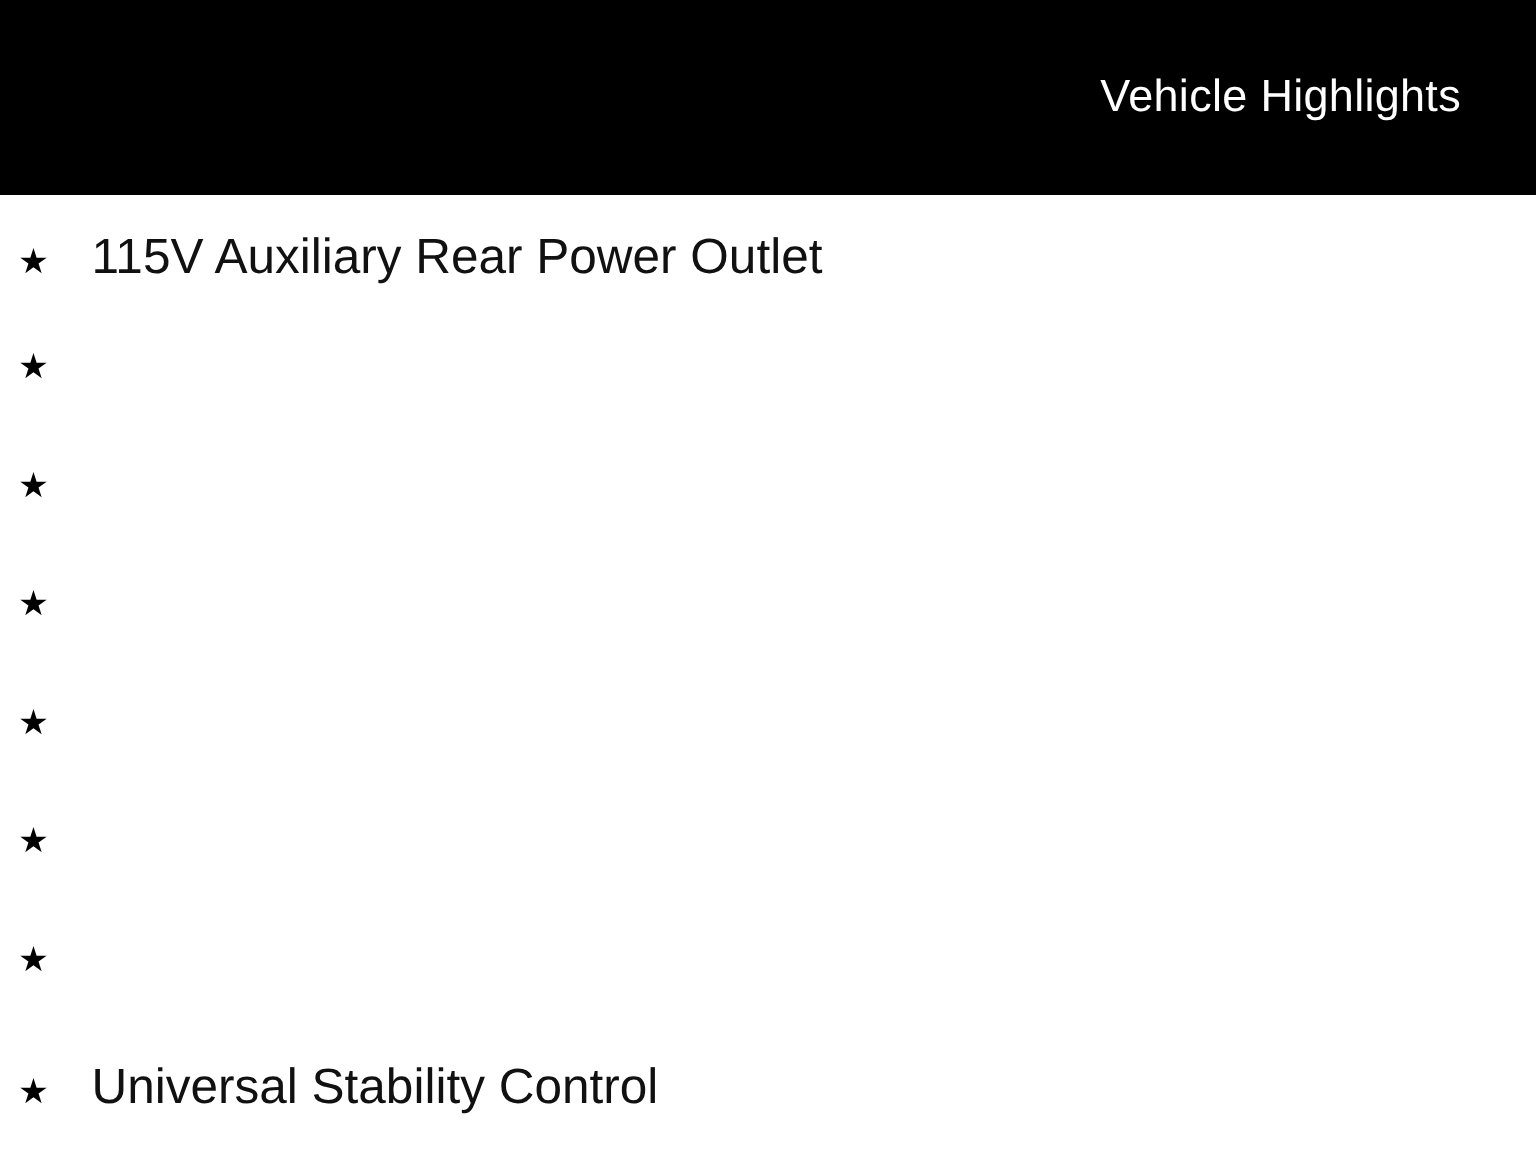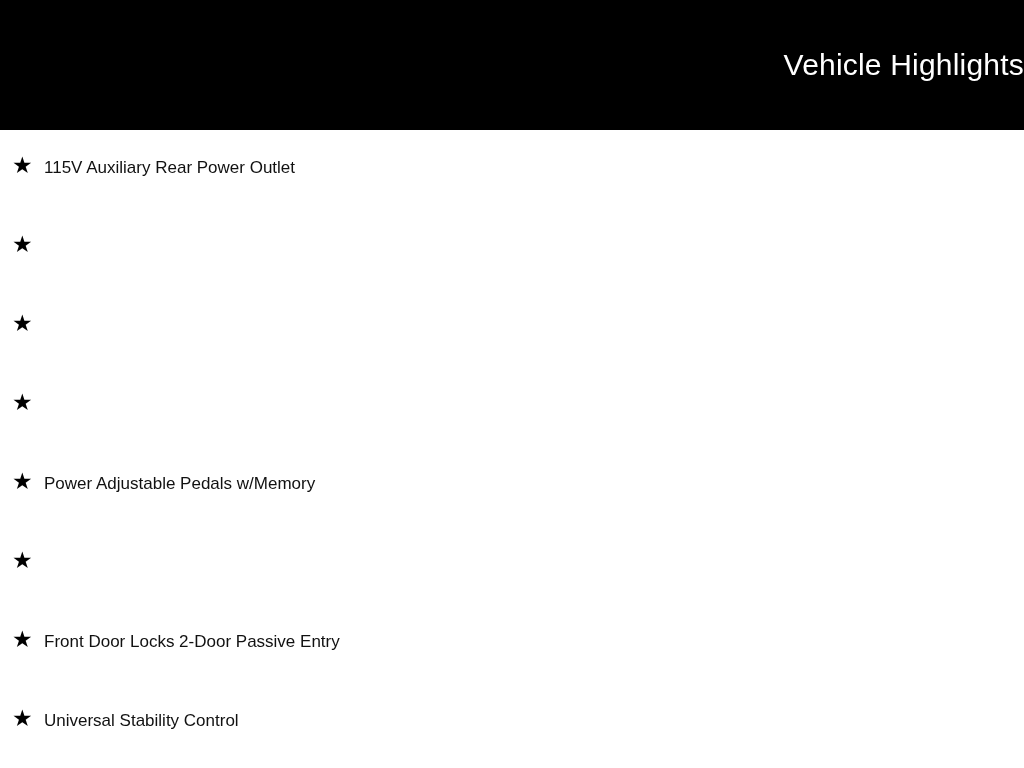--- a/index.html
+++ b/index.html
@@ -20,20 +20,21 @@
     background: #ffffff;
   }
   .header-bar {
     width: 100%;
     height: 130px;
     background: #000000;
     display: flex;
     align-items: center;
     justify-content: flex-end;
     box-sizing: border-box;
+    padding-right: 50px;
   }
   .header-title {
     color: #ffffff;
     font-size: 30px;
     font-weight: 400;
     letter-spacing: 0.2px;
     line-height: 1;
   }
   .highlights-list {
     list-style: none;
@@ -51,23 +52,24 @@
   .bullet-star {
     color: #000000;
     font-size: 23px;
     line-height: 1;
     width: 32px;
     flex: 0 0 32px;
     text-align: left;
   }
   .item-label {
     color: #111111;
-    font-size: 17px;
+    font-size: 33px;
     line-height: 1;
     font-weight: 400;
+    margin-left: 17px;
   }
 </style>
 </head>
 <body>
 
 <div class="page">
 
   <div class="header-bar">
     <div class="header-title">Vehicle Highlights</div>
   </div>
@@ -81,28 +83,26 @@
       <span class="bullet-star">★</span>
     </li>
     <li class="highlight-item">
       <span class="bullet-star">★</span>
     </li>
     <li class="highlight-item">
       <span class="bullet-star">★</span>
     </li>
     <li class="highlight-item">
       <span class="bullet-star">★</span>
-      <span class="item-label">Power Adjustable Pedals w/Memory</span>
     </li>
     <li class="highlight-item">
       <span class="bullet-star">★</span>
     </li>
     <li class="highlight-item">
       <span class="bullet-star">★</span>
-      <span class="item-label">Front Door Locks 2-Door Passive Entry</span>
     </li>
     <li class="highlight-item">
       <span class="bullet-star">★</span>
       <span class="item-label">Universal Stability Control</span>
     </li>
   </ul>
 
 </div>
 
 </body></html>

